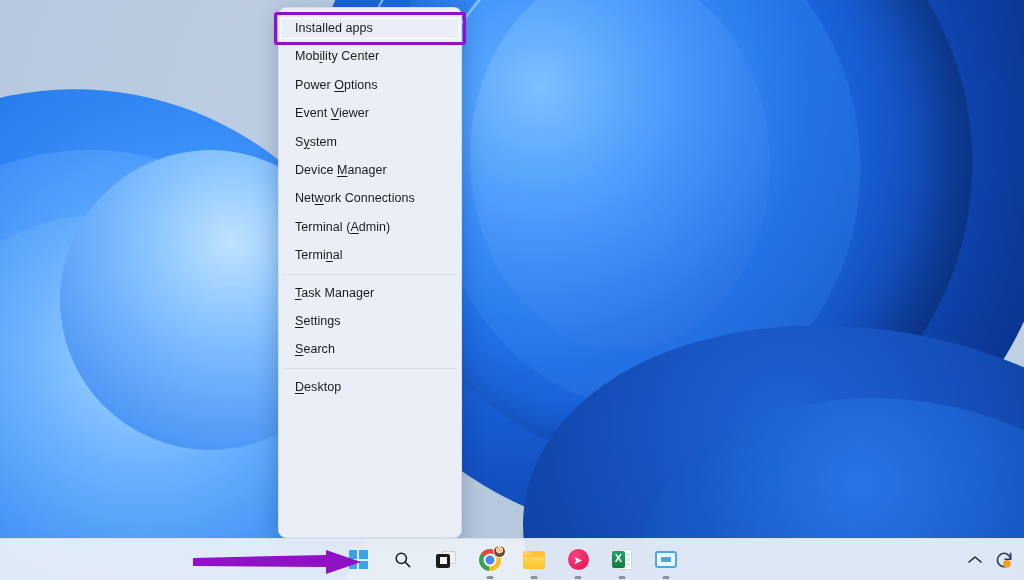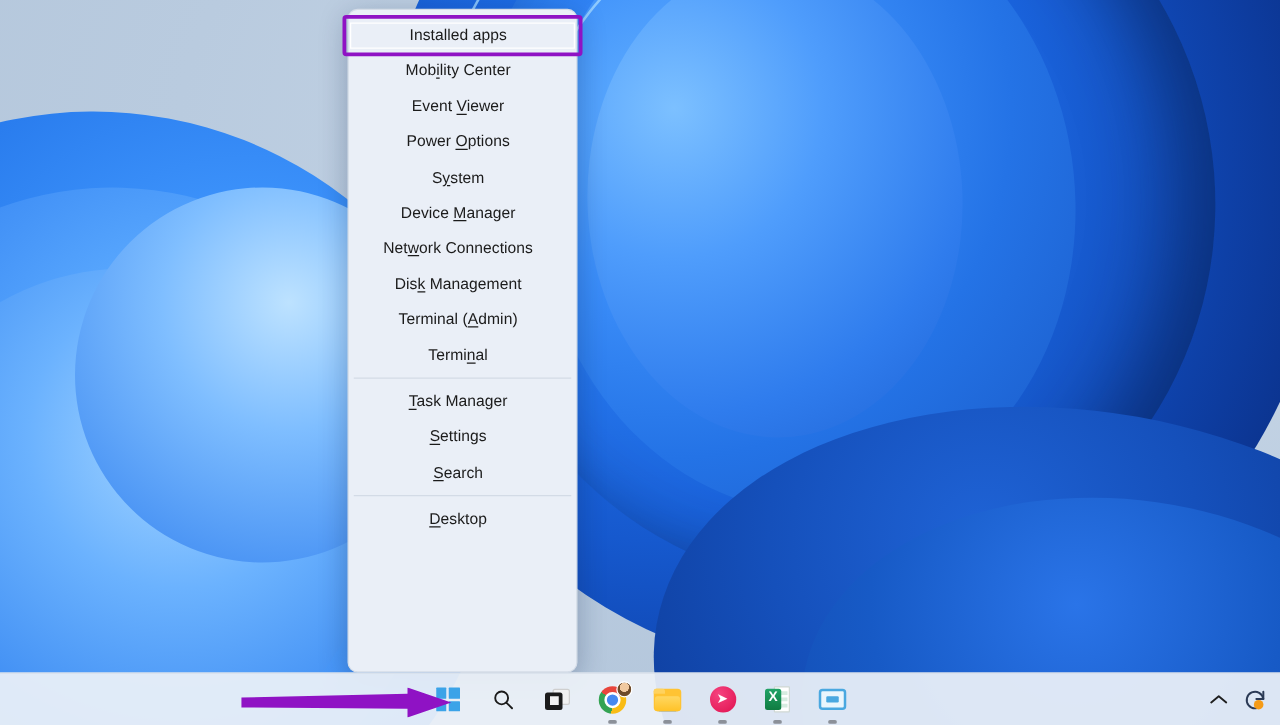--- a/index.html
+++ b/index.html
@@ -93,26 +93,25 @@
     background:#eaeff7;
     border:1px solid #d5dde8;
     border-radius:8px;
     box-shadow:0 6px 22px rgba(10,30,70,.28);
     padding:6px 0 6px 0;
     overflow:hidden;
   }
   .mi {
     position:relative;
     height:28.4px; line-height:28.4px;
-    padding-left:3px; padding-right:10px;
+    padding-left:16px; padding-right:10px;
     font-size:12.5px; color:#1b1b1b;
     white-space:nowrap;
     letter-spacing:.05px;
     cursor:default;
-    text-align:center;
   }
   .mi .mn { text-decoration:underline; text-underline-offset:1.5px; }
   .mi .chev {
     position:absolute; right:13px; top:0;
     font-size:11px; color:#4a4a4a;
   }
   .sep {
     height:1px; margin:4px 4px 4px 4px;
     background:#d3dbe6;
   }
@@ -252,26 +251,25 @@
     <div class="arc a1"></div>
     <div class="arc a2"></div>
     <div class="arc a3"></div>
     <div class="arc a4"></div>
     <div class="arc a5"></div>
   </div>
 
   <div id="winx-menu">
       <div class="mi"><span>Installed apps</span></div>
       <div class="mi"><span>Mob<span class="mn">i</span>lity Center</span></div>
+      <div class="mi"><span>Power <span class="mn">O</span>ptions</span></div>
       <div class="mi"><span>Event <span class="mn">V</span>iewer</span></div>
-      <div class="mi"><span>Power <span class="mn">O</span>ptions</span></div>
       <div class="mi"><span>S<span class="mn">y</span>stem</span></div>
       <div class="mi"><span>Device <span class="mn">M</span>anager</span></div>
       <div class="mi"><span>Net<span class="mn">w</span>ork Connections</span></div>
-      <div class="mi"><span>Dis<span class="mn">k</span> Management</span></div>
       <div class="mi"><span>Terminal (<span class="mn">A</span>dmin)</span></div>
       <div class="mi"><span>Termi<span class="mn">n</span>al</span></div>
       <div class="sep"></div>
       <div class="mi"><span><span class="mn">T</span>ask Manager</span></div>
       <div class="mi"><span><span class="mn">S</span>ettings</span></div>
       <div class="mi"><span><span class="mn">S</span>earch</span></div>
       <div class="sep"></div>
       <div class="mi"><span><span class="mn">D</span>esktop</span></div>
     </div>
 

